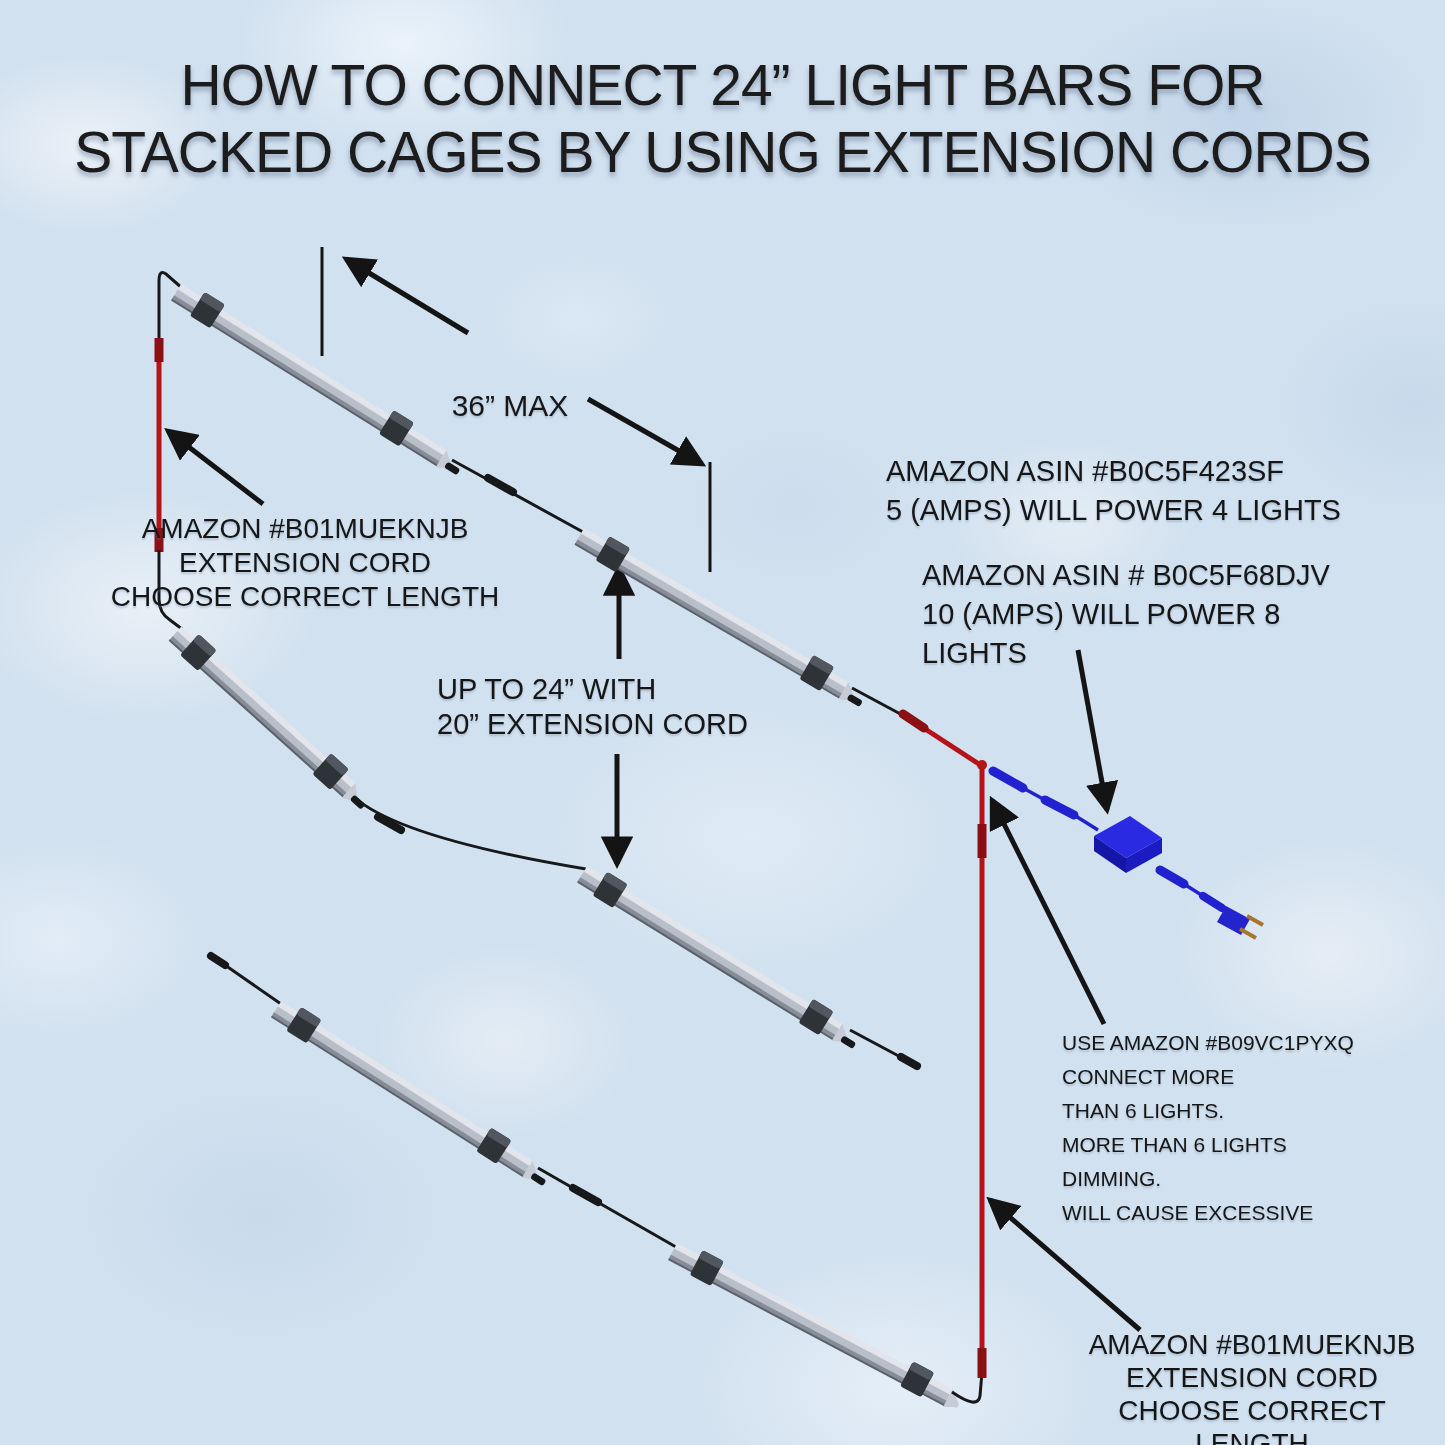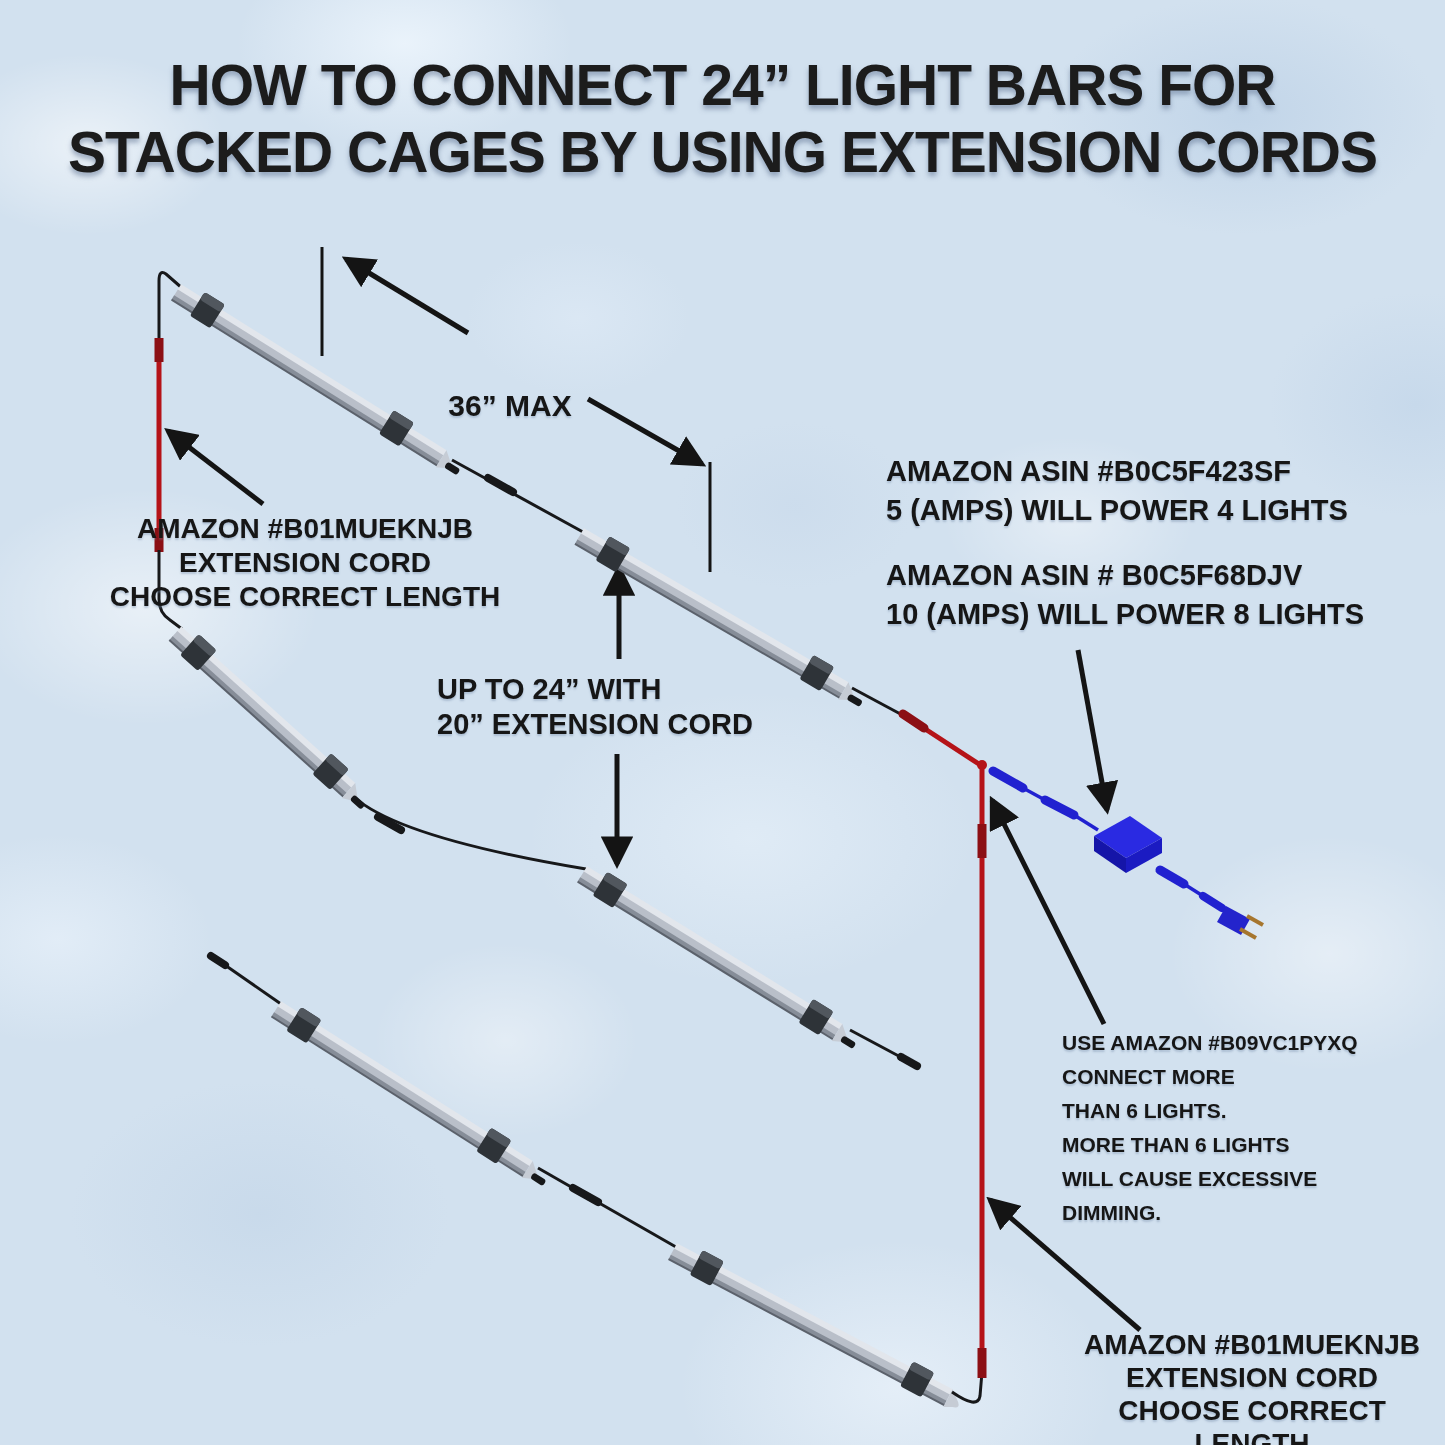--- a/index.html
+++ b/index.html
@@ -18,29 +18,29 @@
       radial-gradient(ellipse 320px 210px at 52% 58%, rgba(234,243,251,.55), transparent 70%),
       radial-gradient(ellipse 230px 170px at 92% 66%, rgba(255,255,255,.42), transparent 70%),
       radial-gradient(ellipse 270px 190px at 18% 84%, rgba(193,212,231,.55), transparent 70%),
       radial-gradient(ellipse 310px 210px at 62% 96%, rgba(238,245,252,.65), transparent 70%),
       radial-gradient(ellipse 180px 120px at 74% 36%, rgba(255,255,255,.4), transparent 70%),
       radial-gradient(ellipse 160px 110px at 40% 22%, rgba(222,234,246,.7), transparent 70%),
       radial-gradient(ellipse 190px 140px at 35% 72%, rgba(255,255,255,.38), transparent 70%),
       radial-gradient(ellipse 170px 120px at 55% 35%, rgba(199,216,234,.5), transparent 70%),
       radial-gradient(ellipse 220px 150px at 4% 65%, rgba(236,244,252,.6), transparent 70%);
   }
-  .txt{position:absolute;font-weight:bold;color:#161616;
+  .txt{position:absolute;font-weight:normal;color:#161616;
        text-shadow:0 2px 2px rgba(110,135,165,.38);}
   #title{top:52px;left:0;width:1445px;text-align:center;
          font-size:57px;line-height:67px;letter-spacing:-1px;color:#1c1c1c;
          text-shadow:0 4px 5px rgba(95,115,145,.55);}
   #t36{left:400px;top:349px;width:220px;text-align:center;font-size:30px;margin-top:40px;}
   #leftBlock{left:105px;top:512px;width:400px;text-align:center;font-size:28px;line-height:34px;}
   #powerBlock{left:886px;top:452px;width:500px;text-align:left;font-size:29px;line-height:39px;}
-  #powerBlock .p2{margin-top:26px;}
+  #powerBlock .p2{margin-top:26px;margin-left:36px;}
   #extBlock{left:437px;top:672px;width:380px;text-align:left;font-size:29px;line-height:35px;}
   #splitterBlock{left:1062px;top:1026px;width:383px;text-align:left;font-size:21px;line-height:34px;}
   #rightBlock{left:1058px;top:1328px;width:388px;text-align:center;font-size:28px;line-height:33px;}
   svg{position:absolute;left:0;top:0;}
   .blk{display:block;}
 </style>
 </head>
 <body>
 
 <div id="canvas">
@@ -257,22 +257,22 @@
   <div class="txt" id="extBlock">
     <span class="blk">UP TO 24” WITH</span>
     <span class="blk">20” EXTENSION CORD</span>
   </div>
 
   <div class="txt" id="splitterBlock">
     <span class="blk">USE AMAZON #B09VC1PYXQ</span>
     <span class="blk">CONNECT MORE</span>
     <span class="blk">THAN 6 LIGHTS.</span>
     <span class="blk">MORE THAN 6 LIGHTS</span>
+    <span class="blk">DIMMING.</span>
     <span class="blk">WILL CAUSE EXCESSIVE</span>
-    <span class="blk">DIMMING.</span>
   </div>
 
   <div class="txt" id="rightBlock">
     <span class="blk">AMAZON #B01MUEKNJB</span>
     <span class="blk">EXTENSION CORD</span>
     <span class="blk">CHOOSE CORRECT LENGTH</span>
   </div>
 
 </div>
 

